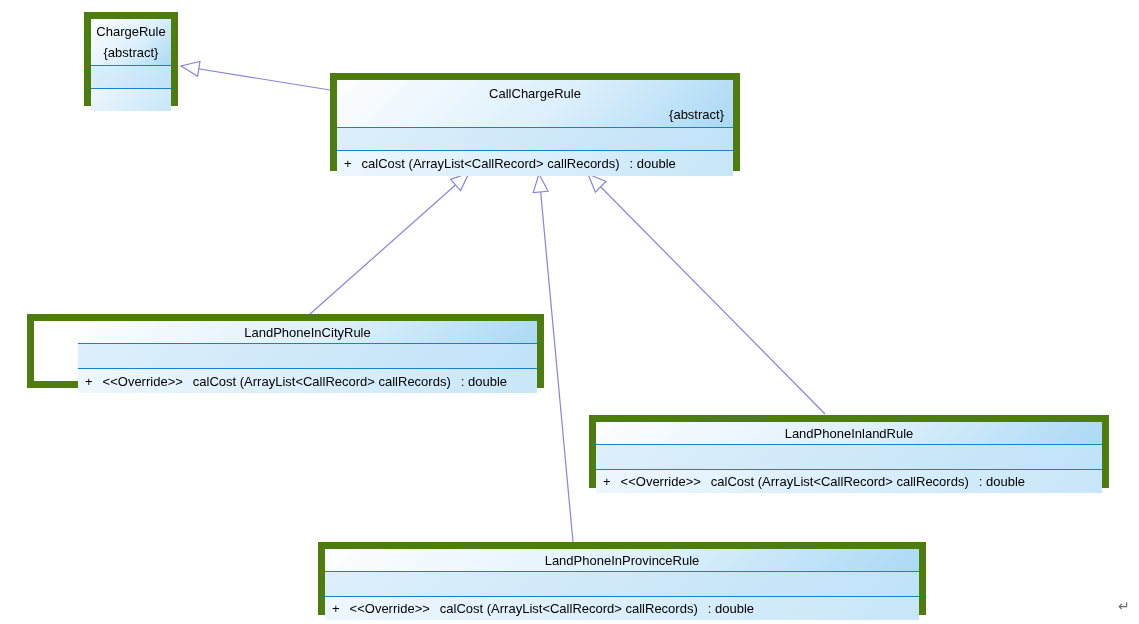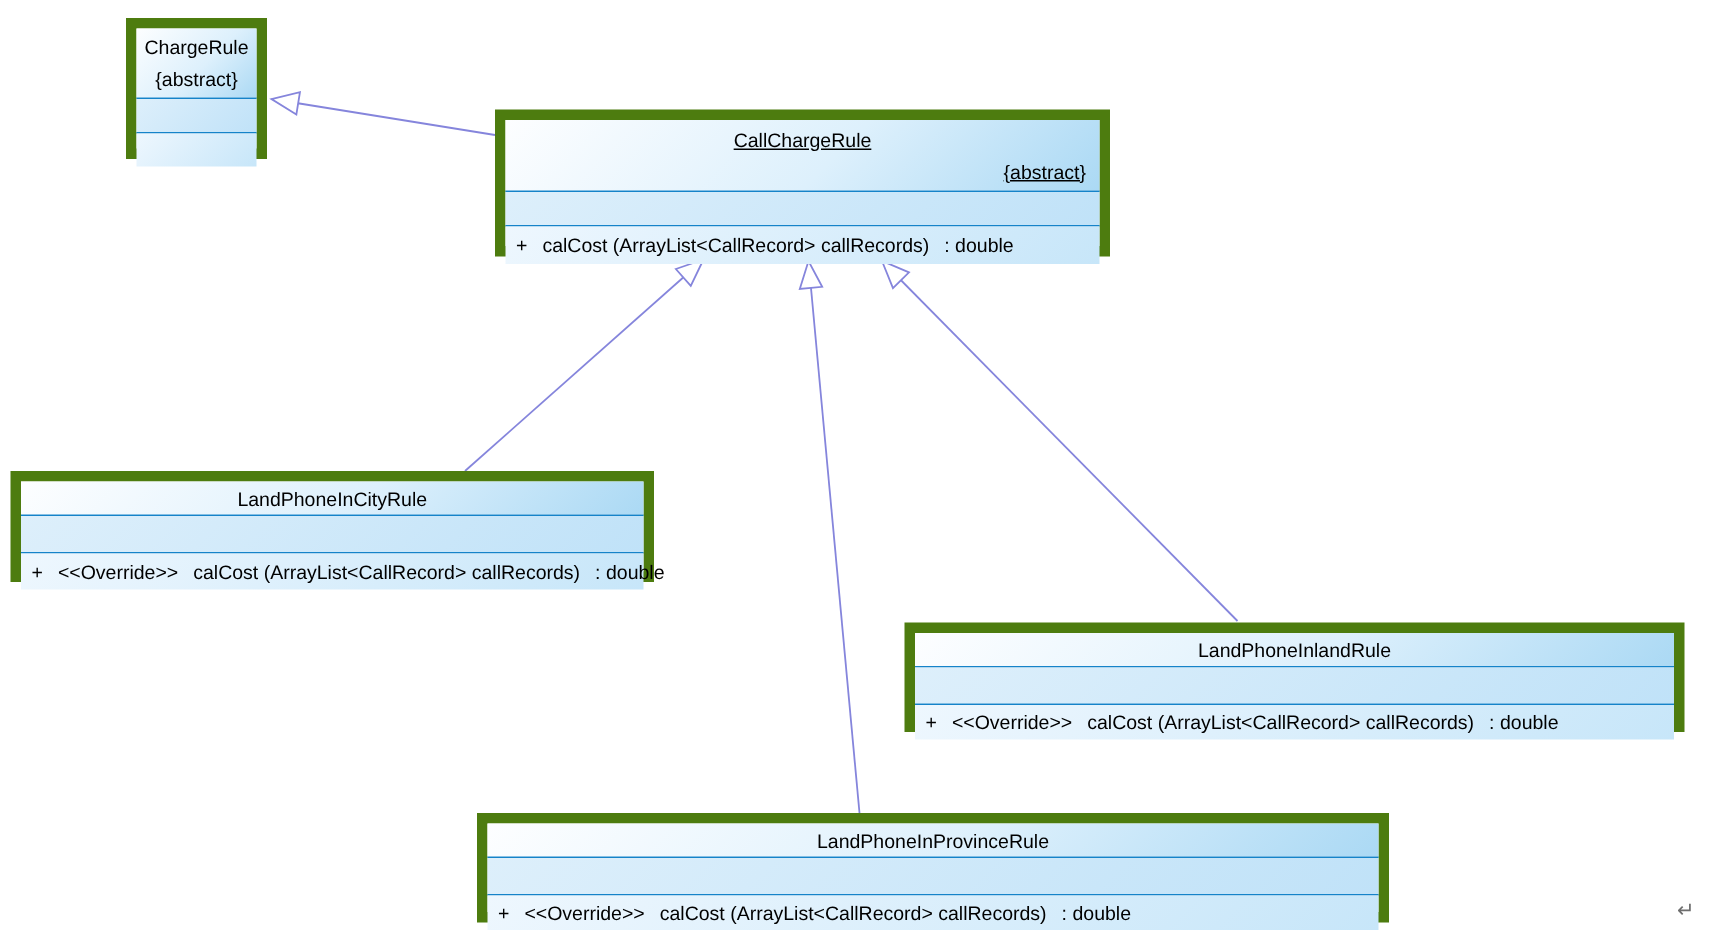--- a/index.html
+++ b/index.html
@@ -79,46 +79,46 @@
   <div class="class-box" style="left:84px; top:12px; width:94px; height:94px;">
     <div class="hdr" style="height:47px;">
       <div class="title">ChargeRule</div>
       <div class="stereo">{abstract}</div>
     </div>
     <div class="attrs" style="height:23px;"></div>
     <div class="ops" style="height:22px;"></div>
   </div>
 
   <div class="class-box" style="left:330px; top:73px; width:410px; height:98px;">
-    <div class="hdr" style="height:48px;text-decoration:underline;">
+    <div class="hdr" style="height:48px;">
       <div class="title">CallChargeRule</div>
       <div class="stereo right">{abstract}</div>
     </div>
     <div class="attrs" style="height:23px;"></div>
     <div class="ops" style="height:25px;">
       <span>+</span>
       <span>calCost (ArrayList&lt;CallRecord&gt; callRecords)</span>
       <span>: double</span>
     </div>
   </div>
 
-  <div class="class-box" style="left:7px; top:314px; width:429px; height:74px;">
+  <div class="class-box" style="left:27px; top:314px; width:517px; height:74px;padding-left:44px;">
     <div class="hdr" style="height:23px;">
       <div class="title">LandPhoneInCityRule</div>
     </div>
     <div class="attrs" style="height:25px;"></div>
     <div class="ops" style="height:24px;">
       <span>+</span>
       <span>&lt;&lt;Override&gt;&gt;</span>
       <span>calCost (ArrayList&lt;CallRecord&gt; callRecords)</span>
       <span>: double</span>
     </div>
   </div>
 
-  <div class="class-box" style="left:603px; top:415px; width:520px; height:73px;">
+  <div class="class-box" style="left:589px; top:415px; width:520px; height:73px;">
     <div class="hdr" style="height:23px;">
       <div class="title">LandPhoneInlandRule</div>
     </div>
     <div class="attrs" style="height:25px;"></div>
     <div class="ops" style="height:23px;">
       <span>+</span>
       <span>&lt;&lt;Override&gt;&gt;</span>
       <span>calCost (ArrayList&lt;CallRecord&gt; callRecords)</span>
       <span>: double</span>
     </div>

